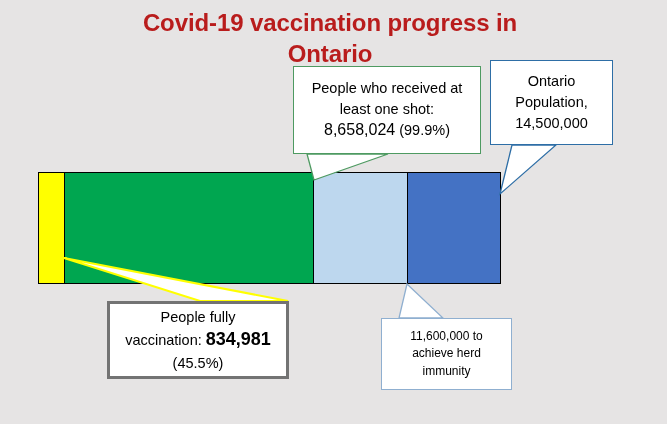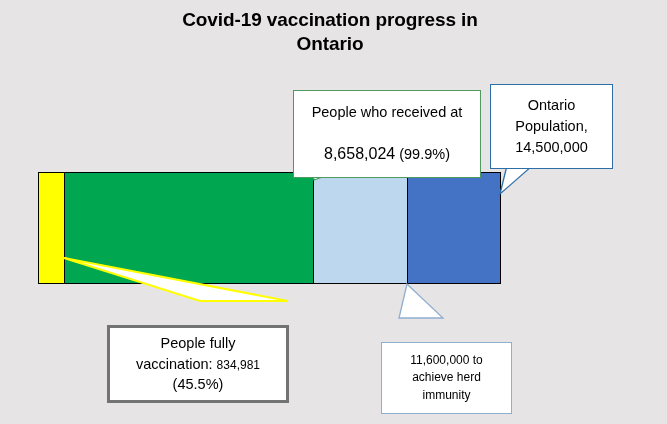--- a/index.html
+++ b/index.html
@@ -20,23 +20,23 @@
     background: #E6E4E4;
   }
 
   
   #chart-title {
     position: absolute;
     left: 120px;
     top: 8px;
     width: 420px;
     text-align: center;
-    font-size: 19px;
+    font-size: 24px;
     font-weight: bold;
-    color: #000000;
+    color: #b91c1c;
     line-height: 1.28;
     letter-spacing: -0.1px;
   }
 
   
   #bar {
     position: absolute;
     left: 38px;
     top: 172px;
     width: 462px;
@@ -57,21 +57,20 @@
   
   .callout {
     position: absolute;
     background: #FFFFFF;
     box-sizing: border-box;
     display: flex;
     align-items: center;
     justify-content: flex-end;
     text-align: center;
     color: #000000;
-    margin-top: 24px;
   }
   .callout .txt { width: 100%; }
 
   
   #callout-one-shot {
     left: 293px;
     top: 66px;
     width: 188px;
     height: 88px;
     border: 1px solid #4E9A61;
@@ -94,21 +93,21 @@
   
   #callout-fully {
     left: 107px;
     top: 301px;
     width: 182px;
     height: 78px;
     border: 3px solid #737373;
     font-size: 14.5px;
     line-height: 1.42;
   }
-  #callout-fully b { font-size: 12px; font-weight: normal; }
+  #callout-fully b { font-size: 18px; font-weight: bold; }
 
   
   #callout-herd {
     left: 381px;
     top: 318px;
     width: 131px;
     height: 72px;
     border: 1px solid #8FAFD0;
     font-size: 12px;
     line-height: 1.42;
@@ -158,21 +157,21 @@
     <polygon points="314,180 307,154 388,154" fill="#FFFFFF" stroke="#4E9A61" stroke-width="1.3"></polygon>
 
     <polygon points="500,194 512,145 556,145" fill="#FFFFFF" stroke="#2E6EA6" stroke-width="1.3"></polygon>
 
     <polygon points="407,284 399,318 443,318" fill="#FFFFFF" stroke="#8FAFD0" stroke-width="1.3"></polygon>
   </svg>
 
   <div class="callout" id="callout-one-shot">
     <div class="txt">
       <span>People who received at</span><br>
-      <br>
+      <span>least one shot:</span><br>
       <b>8,658,024</b><span> (99.9%)</span>
     </div>
   </div>
 
   <div class="callout" id="callout-population">
     <div class="txt">
       <span>Ontario</span><br>
       <span>Population,</span><br>
       <span>14,500,000</span>
     </div>

